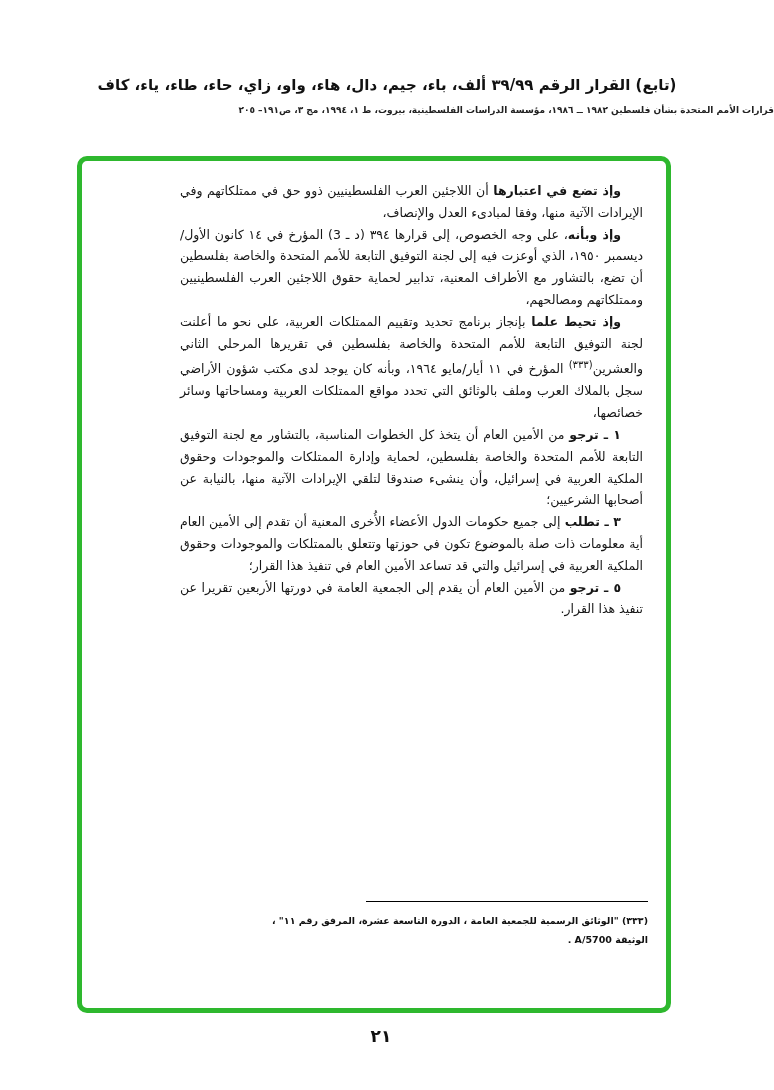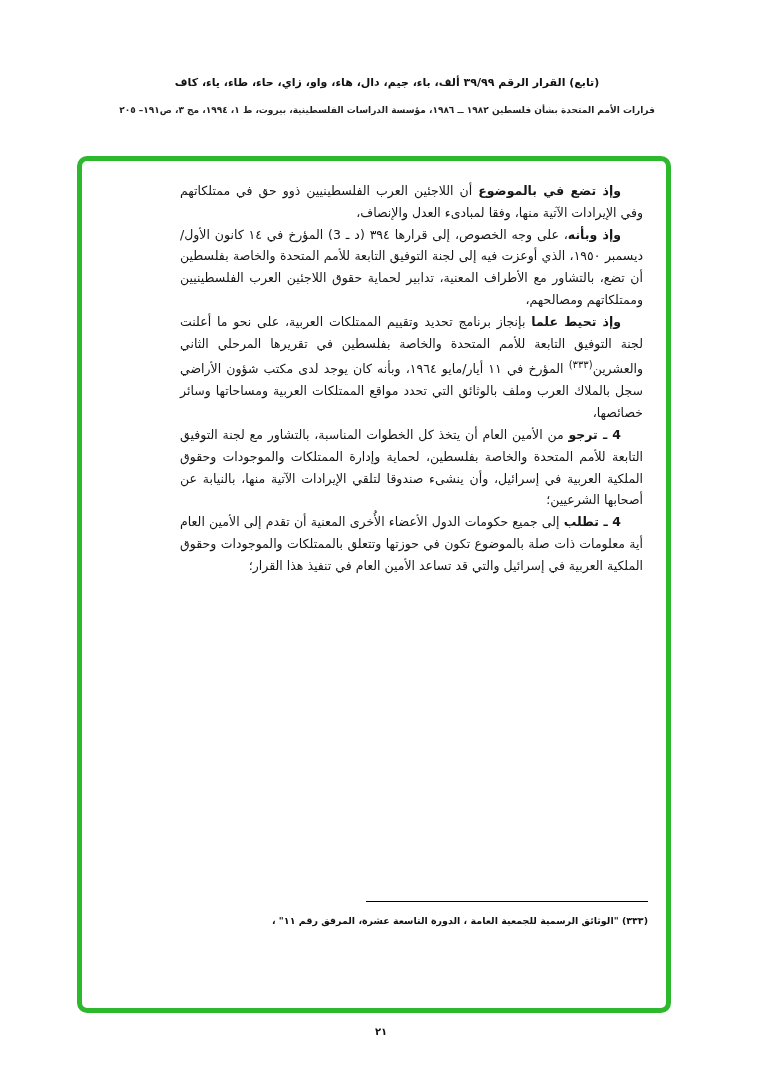--- a/index.html
+++ b/index.html
@@ -11,28 +11,27 @@
     background: #ffffff;
     overflow: hidden;
     direction: rtl;
     font-family: "DejaVu Sans", sans-serif;
     color: #1a1a1a;
   }
   .header-title {
     position: absolute;
     top: 76px; left: 0; right: 0;
     text-align: center;
-    font-size: 11px;
+    font-size: 15px;
     font-weight: 700;
     color: #111;
   }
   .header-source {
     position: absolute;
     top: 105px; left: 0; right: 0;
-    text-align: center;
     font-size: 9px;
     font-weight: 700;
     color: #222;
   }
   .green-frame {
     position: absolute;
     top: 156px; left: 77px;
     width: 594px; height: 857px;
     border: 5px solid #2eb82e;
     border-radius: 10px;
@@ -67,54 +66,56 @@
     font-size: 9.5px;
     font-weight: 700;
     line-height: 19px;
     text-align: right;
     color: #111;
   }
   .page-number {
     position: absolute;
     top: 1026px; left: 0; right: 12px;
     text-align: center;
-    font-size: 10px;
+    font-size: 17px;
     font-weight: 700;
     color: #111;
   }
 </style>
 </head>
 <body>
 
 <div class="page">
 
   <div class="header-title">(تابع) القرار الرقم ٣٩/٩٩ ألف، باء، جيم، دال، هاء، واو، زاي، حاء، طاء، ياء، كاف</div>
 
   <div class="header-source">قرارات الأمم المتحدة بشأن فلسطين ١٩٨٢ ــ ١٩٨٦، مؤسسة الدراسات الفلسطينية، بيروت، ط ١، ١٩٩٤، مج ٣، ص١٩١– ٢٠٥</div>
 
   <div class="green-frame" style="border-color: rgb(46, 184, 46);"></div>
 
   <div class="body-text">
 
-    <p class="para"><b class="lead">وإذ تضع في بالموضوع</b><span> أن اللاجئين العرب الفلسطينيين ذوو حق في ممتلكاتهم وفي الإيرادات الآتية منها، وفقا لمبادىء العدل والإنصاف،</span></p>
+    <p class="para"><b class="lead">وإذ تضع في اعتبارها</b><span> أن اللاجئين العرب الفلسطينيين ذوو حق في ممتلكاتهم وفي الإيرادات الآتية منها، وفقا لمبادىء العدل والإنصاف،</span></p>
 
     <p class="para"><b class="lead">وإذ وبأنه</b><span>، على وجه الخصوص، إلى قرارها ٣٩٤ (د ـ 3) المؤرخ في ١٤ كانون الأول/ديسمبر ١٩٥٠، الذي أوعزت فيه إلى لجنة التوفيق التابعة للأمم المتحدة والخاصة بفلسطين أن تضع، بالتشاور مع الأطراف المعنية، تدابير لحماية حقوق اللاجئين العرب الفلسطينيين وممتلكاتهم ومصالحهم،</span></p>
 
     <p class="para"><b class="lead">وإذ تحيط علما</b><span> بإنجاز برنامج تحديد وتقييم الممتلكات العربية، على نحو ما أعلنت لجنة التوفيق التابعة للأمم المتحدة والخاصة بفلسطين في تقريرها المرحلي الثاني والعشرين</span><sup class="fn-ref">(٣٣٣)</sup><span> المؤرخ في ١١ أيار/مايو ١٩٦٤، وبأنه كان يوجد لدى مكتب شؤون الأراضي سجل بالملاك العرب وملف بالوثائق التي تحدد مواقع الممتلكات العربية ومساحاتها وسائر خصائصها،</span></p>
 
-    <p class="para"><b class="lead">4 ـ ترجو</b><span> من الأمين العام أن يتخذ كل الخطوات المناسبة، بالتشاور مع لجنة التوفيق التابعة للأمم المتحدة والخاصة بفلسطين، لحماية وإدارة الممتلكات والموجودات وحقوق الملكية العربية في إسرائيل، وأن ينشىء صندوقا لتلقي الإيرادات الآتية منها، بالنيابة عن أصحابها الشرعيين؛</span></p>
+    <p class="para"><b class="lead">١ ـ ترجو</b><span> من الأمين العام أن يتخذ كل الخطوات المناسبة، بالتشاور مع لجنة التوفيق التابعة للأمم المتحدة والخاصة بفلسطين، لحماية وإدارة الممتلكات والموجودات وحقوق الملكية العربية في إسرائيل، وأن ينشىء صندوقا لتلقي الإيرادات الآتية منها، بالنيابة عن أصحابها الشرعيين؛</span></p>
 
 
-    <p class="para"><b class="lead">4 ـ تطلب</b><span> إلى جميع حكومات الدول الأعضاء الأُخرى المعنية أن تقدم إلى الأمين العام أية معلومات ذات صلة بالموضوع تكون في حوزتها وتتعلق بالممتلكات والموجودات وحقوق الملكية العربية في إسرائيل والتي قد تساعد الأمين العام في تنفيذ هذا القرار؛</span></p>
+    <p class="para"><b class="lead">٣ ـ تطلب</b><span> إلى جميع حكومات الدول الأعضاء الأُخرى المعنية أن تقدم إلى الأمين العام أية معلومات ذات صلة بالموضوع تكون في حوزتها وتتعلق بالممتلكات والموجودات وحقوق الملكية العربية في إسرائيل والتي قد تساعد الأمين العام في تنفيذ هذا القرار؛</span></p>
 
 
+    <p class="para"><b class="lead">٥ ـ ترجو</b><span> من الأمين العام أن يقدم إلى الجمعية العامة في دورتها الأربعين تقريرا عن تنفيذ هذا القرار.</span></p>
 
   </div>
 
   <div class="footnote-sep"></div>
 
   <div class="footnote">
     <div>(٣٣٣) "الوثائق الرسمية للجمعية العامة ، الدورة التاسعة عشرة، المرفق رقم ١١" ،</div>
+    <div>الوثيقة A/5700 .</div>
   </div>
 
   <div class="page-number">٢١</div>
 
 </div>
 
 </body></html>

